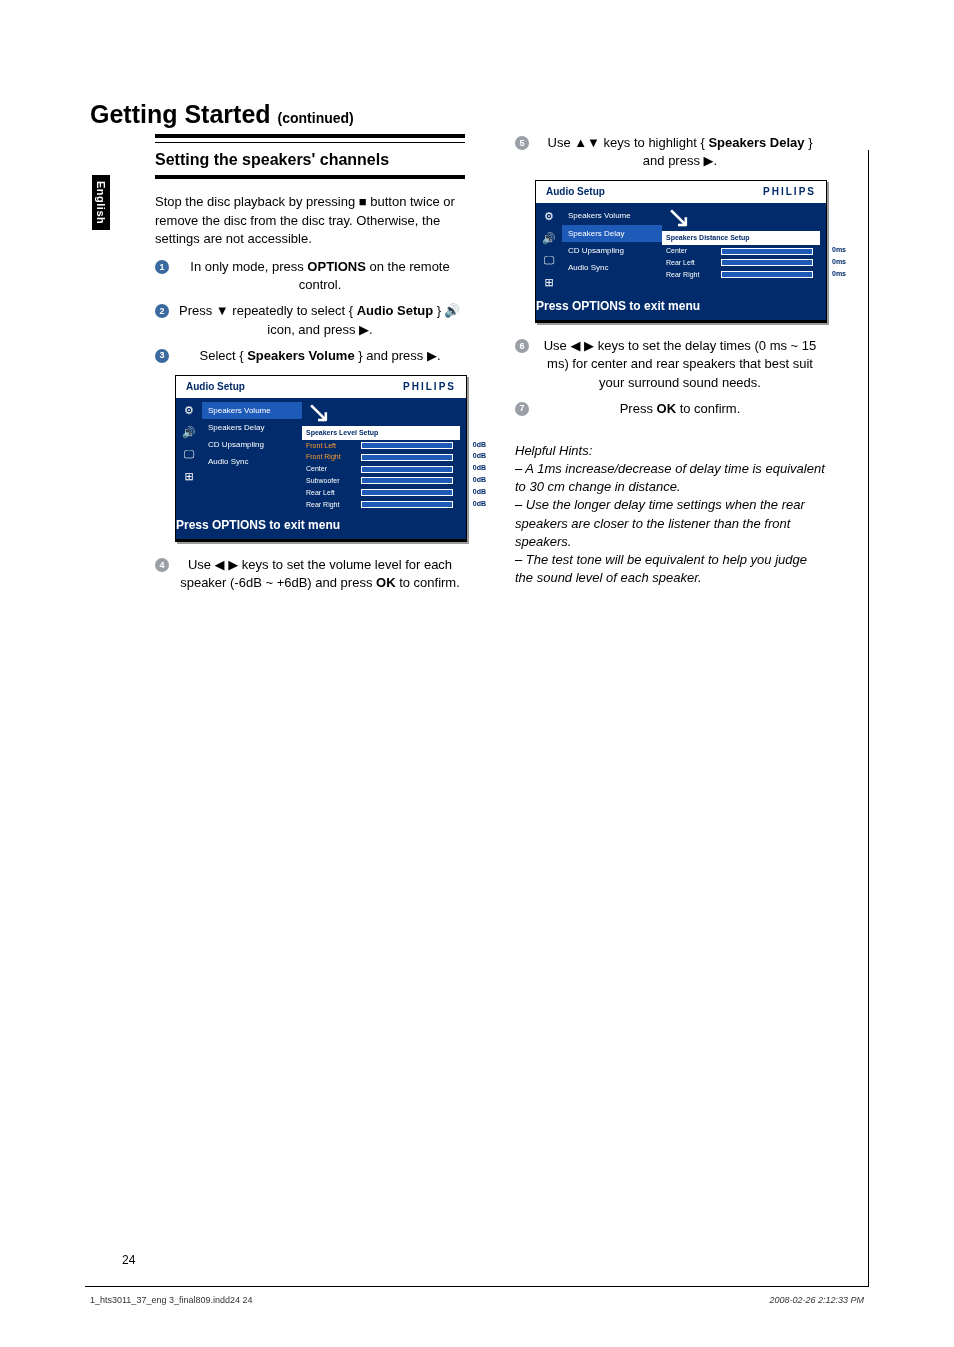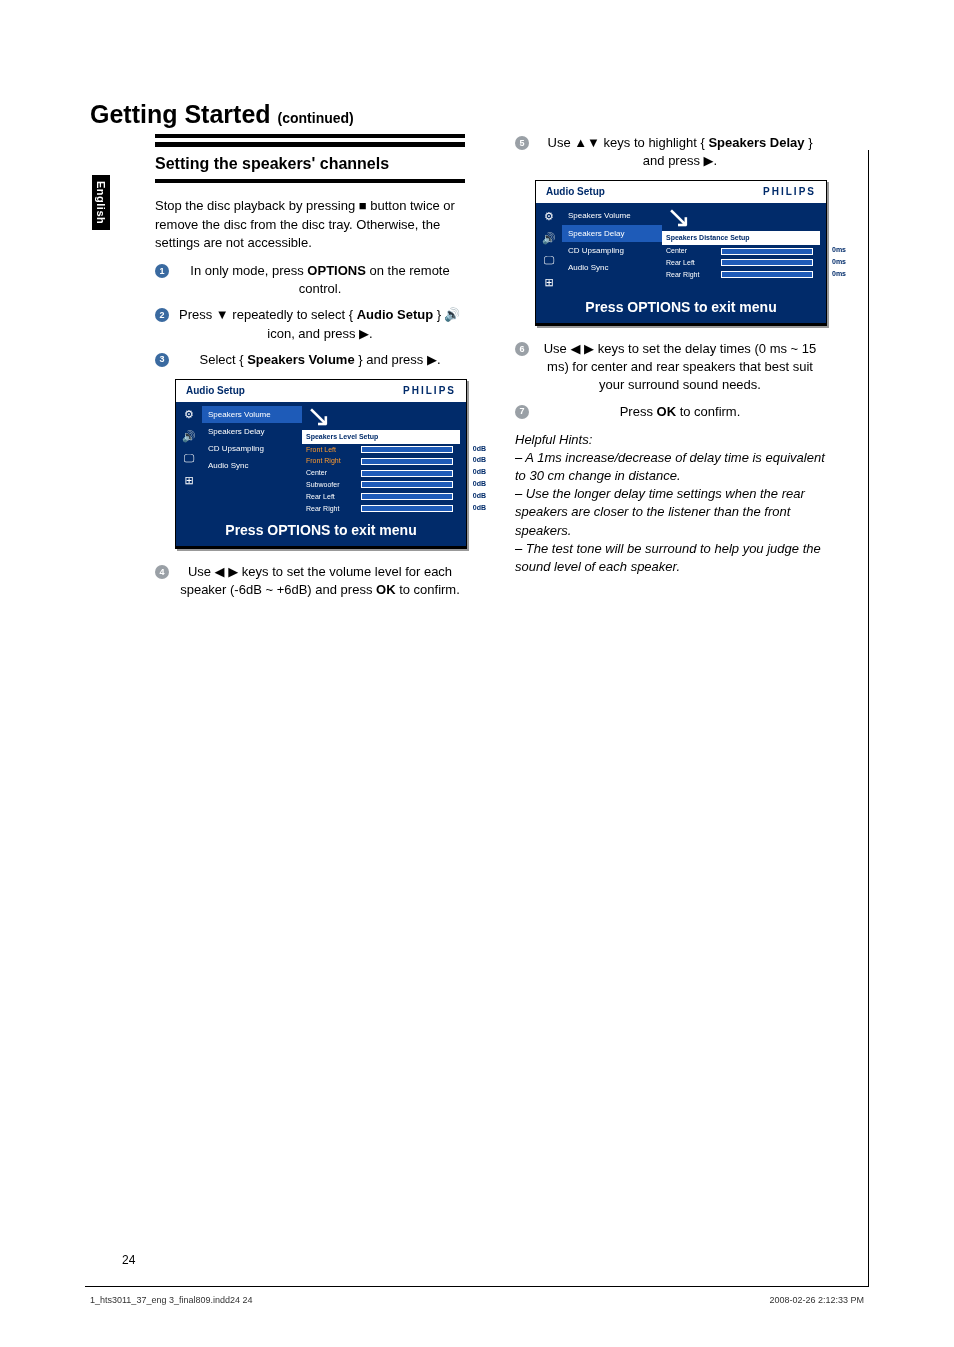--- a/index.html
+++ b/index.html
@@ -171,22 +171,21 @@
   .osd-row .bar {
     flex:1;
     height:5px;
     background:#1e5bb8;
     border:1px solid #fff;
     margin: 0 3px;
   }
   .osd-row .lbl { width: 48px; white-space: nowrap; }
   .osd-row.orange .lbl { color:#ff9a2e; }
   .osd-footer {
-    text-align: center;
-    font-size: 14px;
+    font-size: 12px;
     font-weight: bold;
     padding: 3px 0 5px;
     color:#fff;
   }
   .osd-val-out {
     position:absolute;
     right:-26px;
     color:#012b6a;
     font-size:7px;
     font-weight:bold;
@@ -204,40 +203,41 @@
     left: 90px;
     font-size: 9px;
     color: #333;
   }
   .footer-right {
     position: absolute;
     bottom: 42px;
     right: 90px;
     font-size: 9px;
     color: #333;
+    font-style: italic;
   }
   .crop-line-v { position:absolute; right:85px; top:150px; bottom:60px; border-right:1px solid #000; }
   .crop-line-h { position:absolute; left:85px; right:85px; bottom:60px; border-bottom:1px solid #000; }
 </style>
 </head>
 <body>
 
 <div class="page">
   <div class="title-line">
     <span>Getting Started</span>
     <span class="title-continued">(continued)</span>
   </div>
 
   <div class="language-tab">English</div>
 
   <div class="columns">
 
     <div class="col">
       <div class="section-heading">
-        <div style="border-top:5px solid #000000; padding-top:6px;">Setting the speakers' channels</div>
+        <div style="border-top:1px solid #000000; padding-top:6px;">Setting the speakers' channels</div>
       </div>
 
 
       <div class="para">Stop the disc playback by pressing ■ button twice or remove the disc from the disc tray. Otherwise, the settings are not accessible.</div>
 
       <div class="step">
         <span class="step-num">1</span>
         <span class="step-text">
           <span>In only mode, press </span><b>OPTIONS</b><span> on the remote control.</span>
         </span>
@@ -369,25 +369,25 @@
       <div class="step">
         <span class="step-num grey">6</span>
         <span class="step-text">Use <span class="sym">◀ ▶</span> keys to set the delay times (0 ms ~ 15 ms) for center and rear speakers that best suit your surround sound needs.</span>
       </div>
 
       <div class="step">
         <span class="step-num grey">7</span>
         <span class="step-text"><span>Press </span><b>OK</b><span> to confirm.</span></span>
       </div>
 
-      <div class="italic" style="margin-top:10px;">
+      <div class="italic" style="margin-top:24px;">
         <div>Helpful Hints:</div>
         <div>– A 1ms increase/decrease of delay time is equivalent to 30 cm change in distance.</div>
         <div>– Use the longer delay time settings when the rear speakers are closer to the listener than the front speakers.</div>
-        <div>– The test tone will be surround to help you judge the sound level of each speaker.</div>
+        <div>– The test tone will be equivalent to help you judge the sound level of each speaker.</div>
       </div>
     </div>
   </div>
 </div>
 
 <div class="page-number">24</div>
 <div class="footer-left">1_hts3011_37_eng 3_final809.indd24   24</div>
 <div class="footer-right">2008-02-26   2:12:33 PM</div>
 <div class="crop-line-v"></div>
 <div class="crop-line-h"></div>

